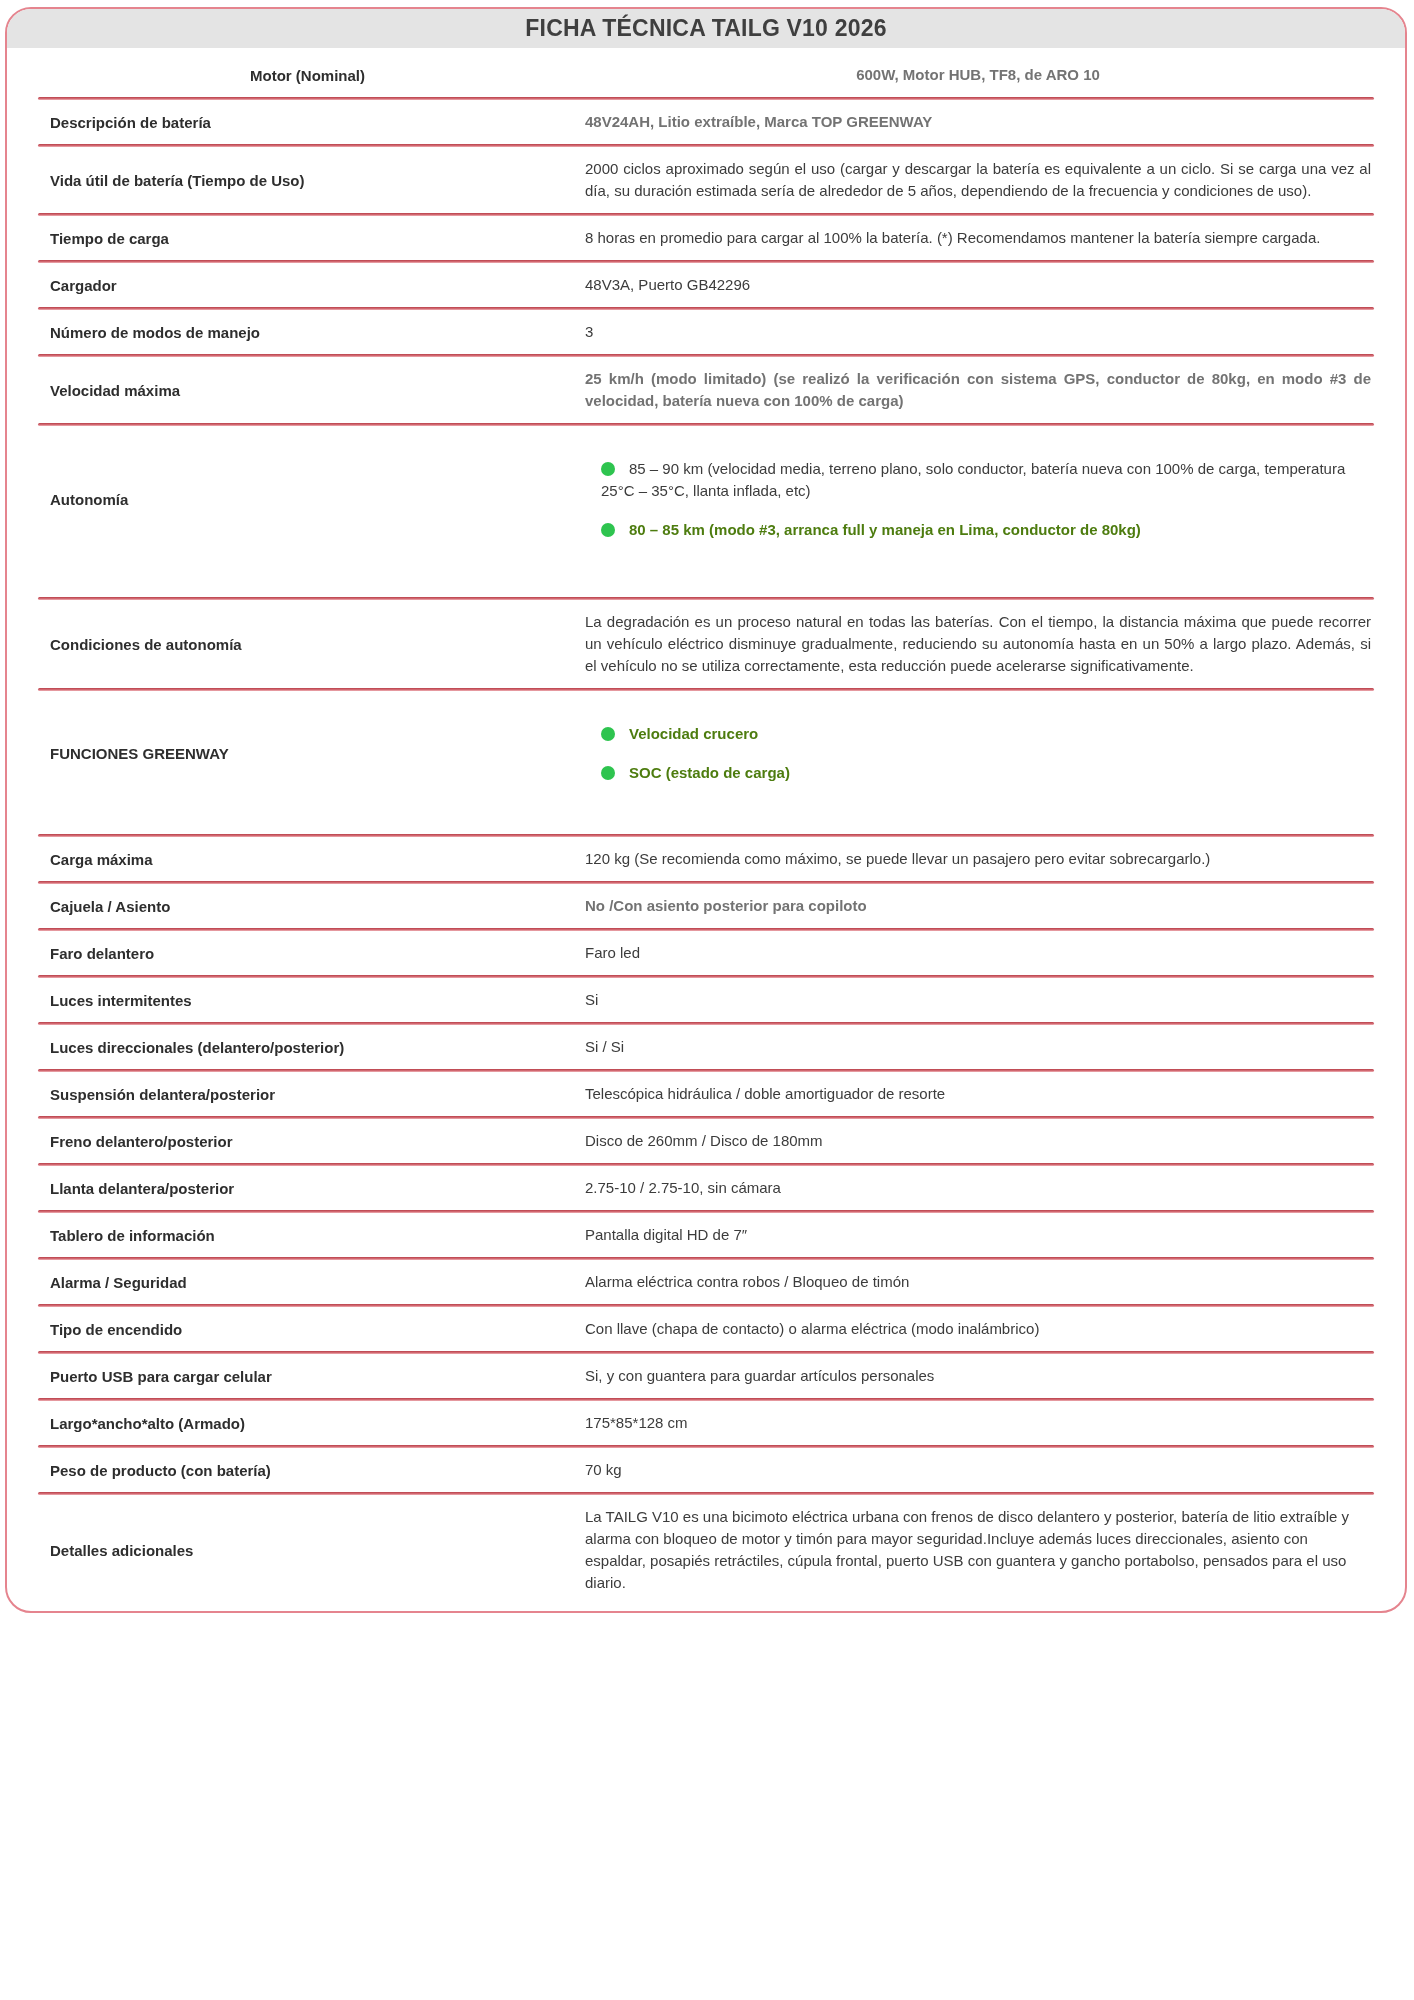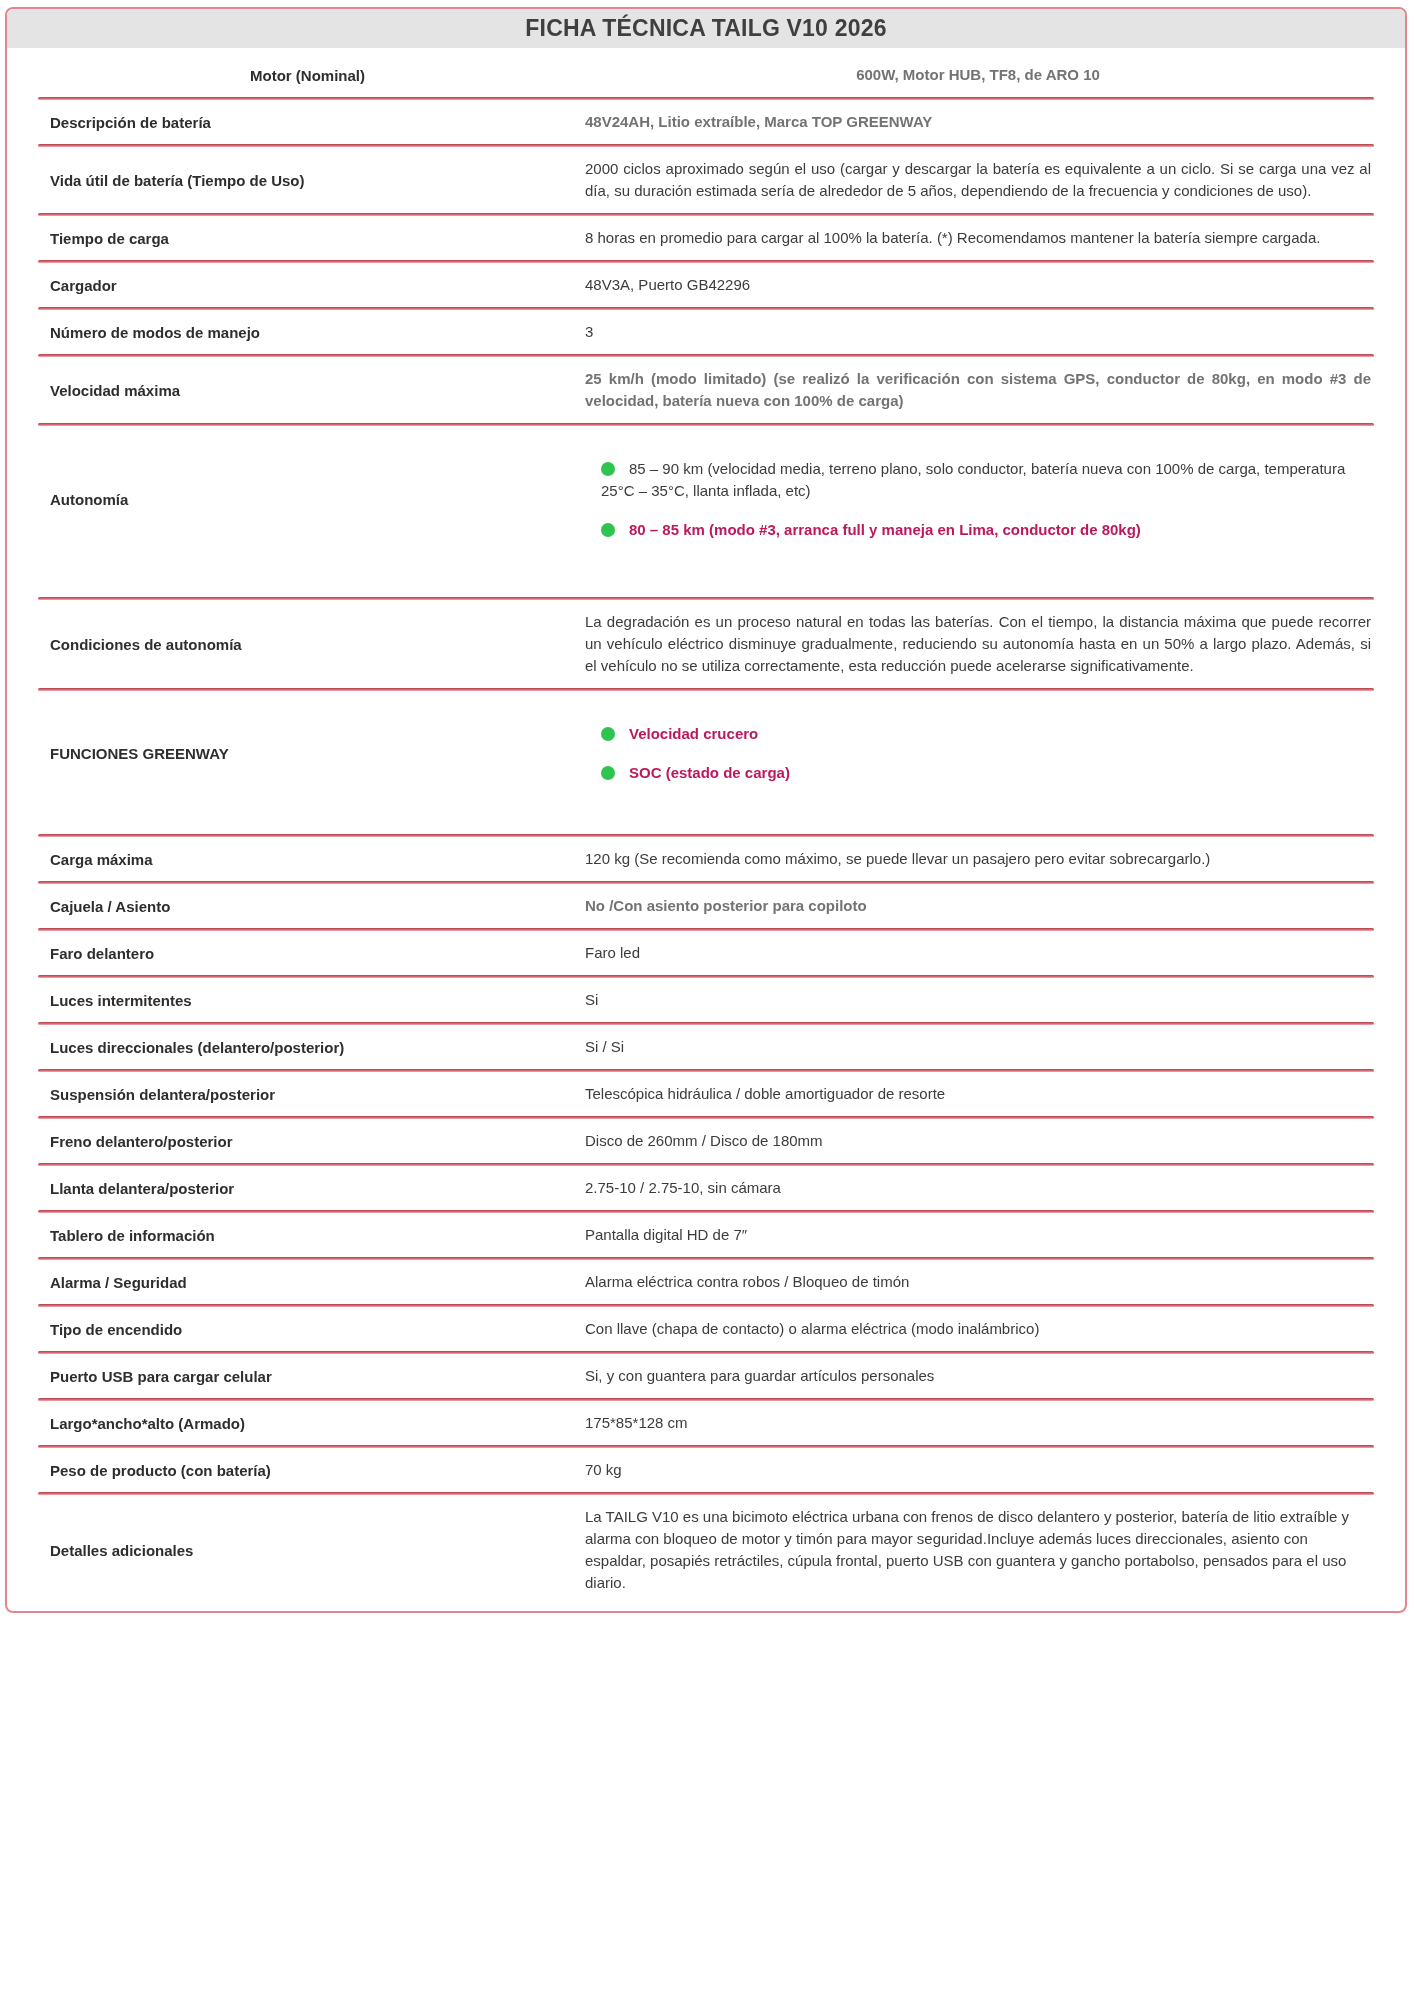--- a/index.html
+++ b/index.html
@@ -10,21 +10,21 @@
     font-family: "Liberation Sans", "DejaVu Sans", sans-serif;
     color: #3c3c3c;
     position: relative;
   }
   .sheet {
     position: absolute;
     left: 5px;
     top: 7px;
     width: 1402px;
     border: 2px solid #e5848e;
-    border-radius: 8px;
+    border-radius: 26px;
     background: #ffffff;
     overflow: hidden;
   }
   .sheet-header {
     background: #e4e4e4;
     height: 39px;
     display: flex;
     align-items: center;
     justify-content: center;
   }
@@ -70,21 +70,21 @@
     display: inline-block;
     width: 14px;
     height: 14px;
     border-radius: 50%;
     background: #2ec44f;
     margin-right: 14px;
     vertical-align: -2px;
   }
   .row.pad-autonomia { padding-top: 16px; padding-bottom: 40px; }
   .row.pad-funciones { padding-top: 16px; padding-bottom: 34px; }
-  .bullet-line.bold { font-weight: 700; color: #be185d; }
+  .bullet-line.bold { font-weight: 700; color: #4d7c0f; }
 </style>
 </head>
 <body>
 
 <div class="sheet">
   <div class="sheet-header">
     <div class="sheet-title">FICHA TÉCNICA TAILG V10 2026</div>
   </div>
 
   <div class="rows">

